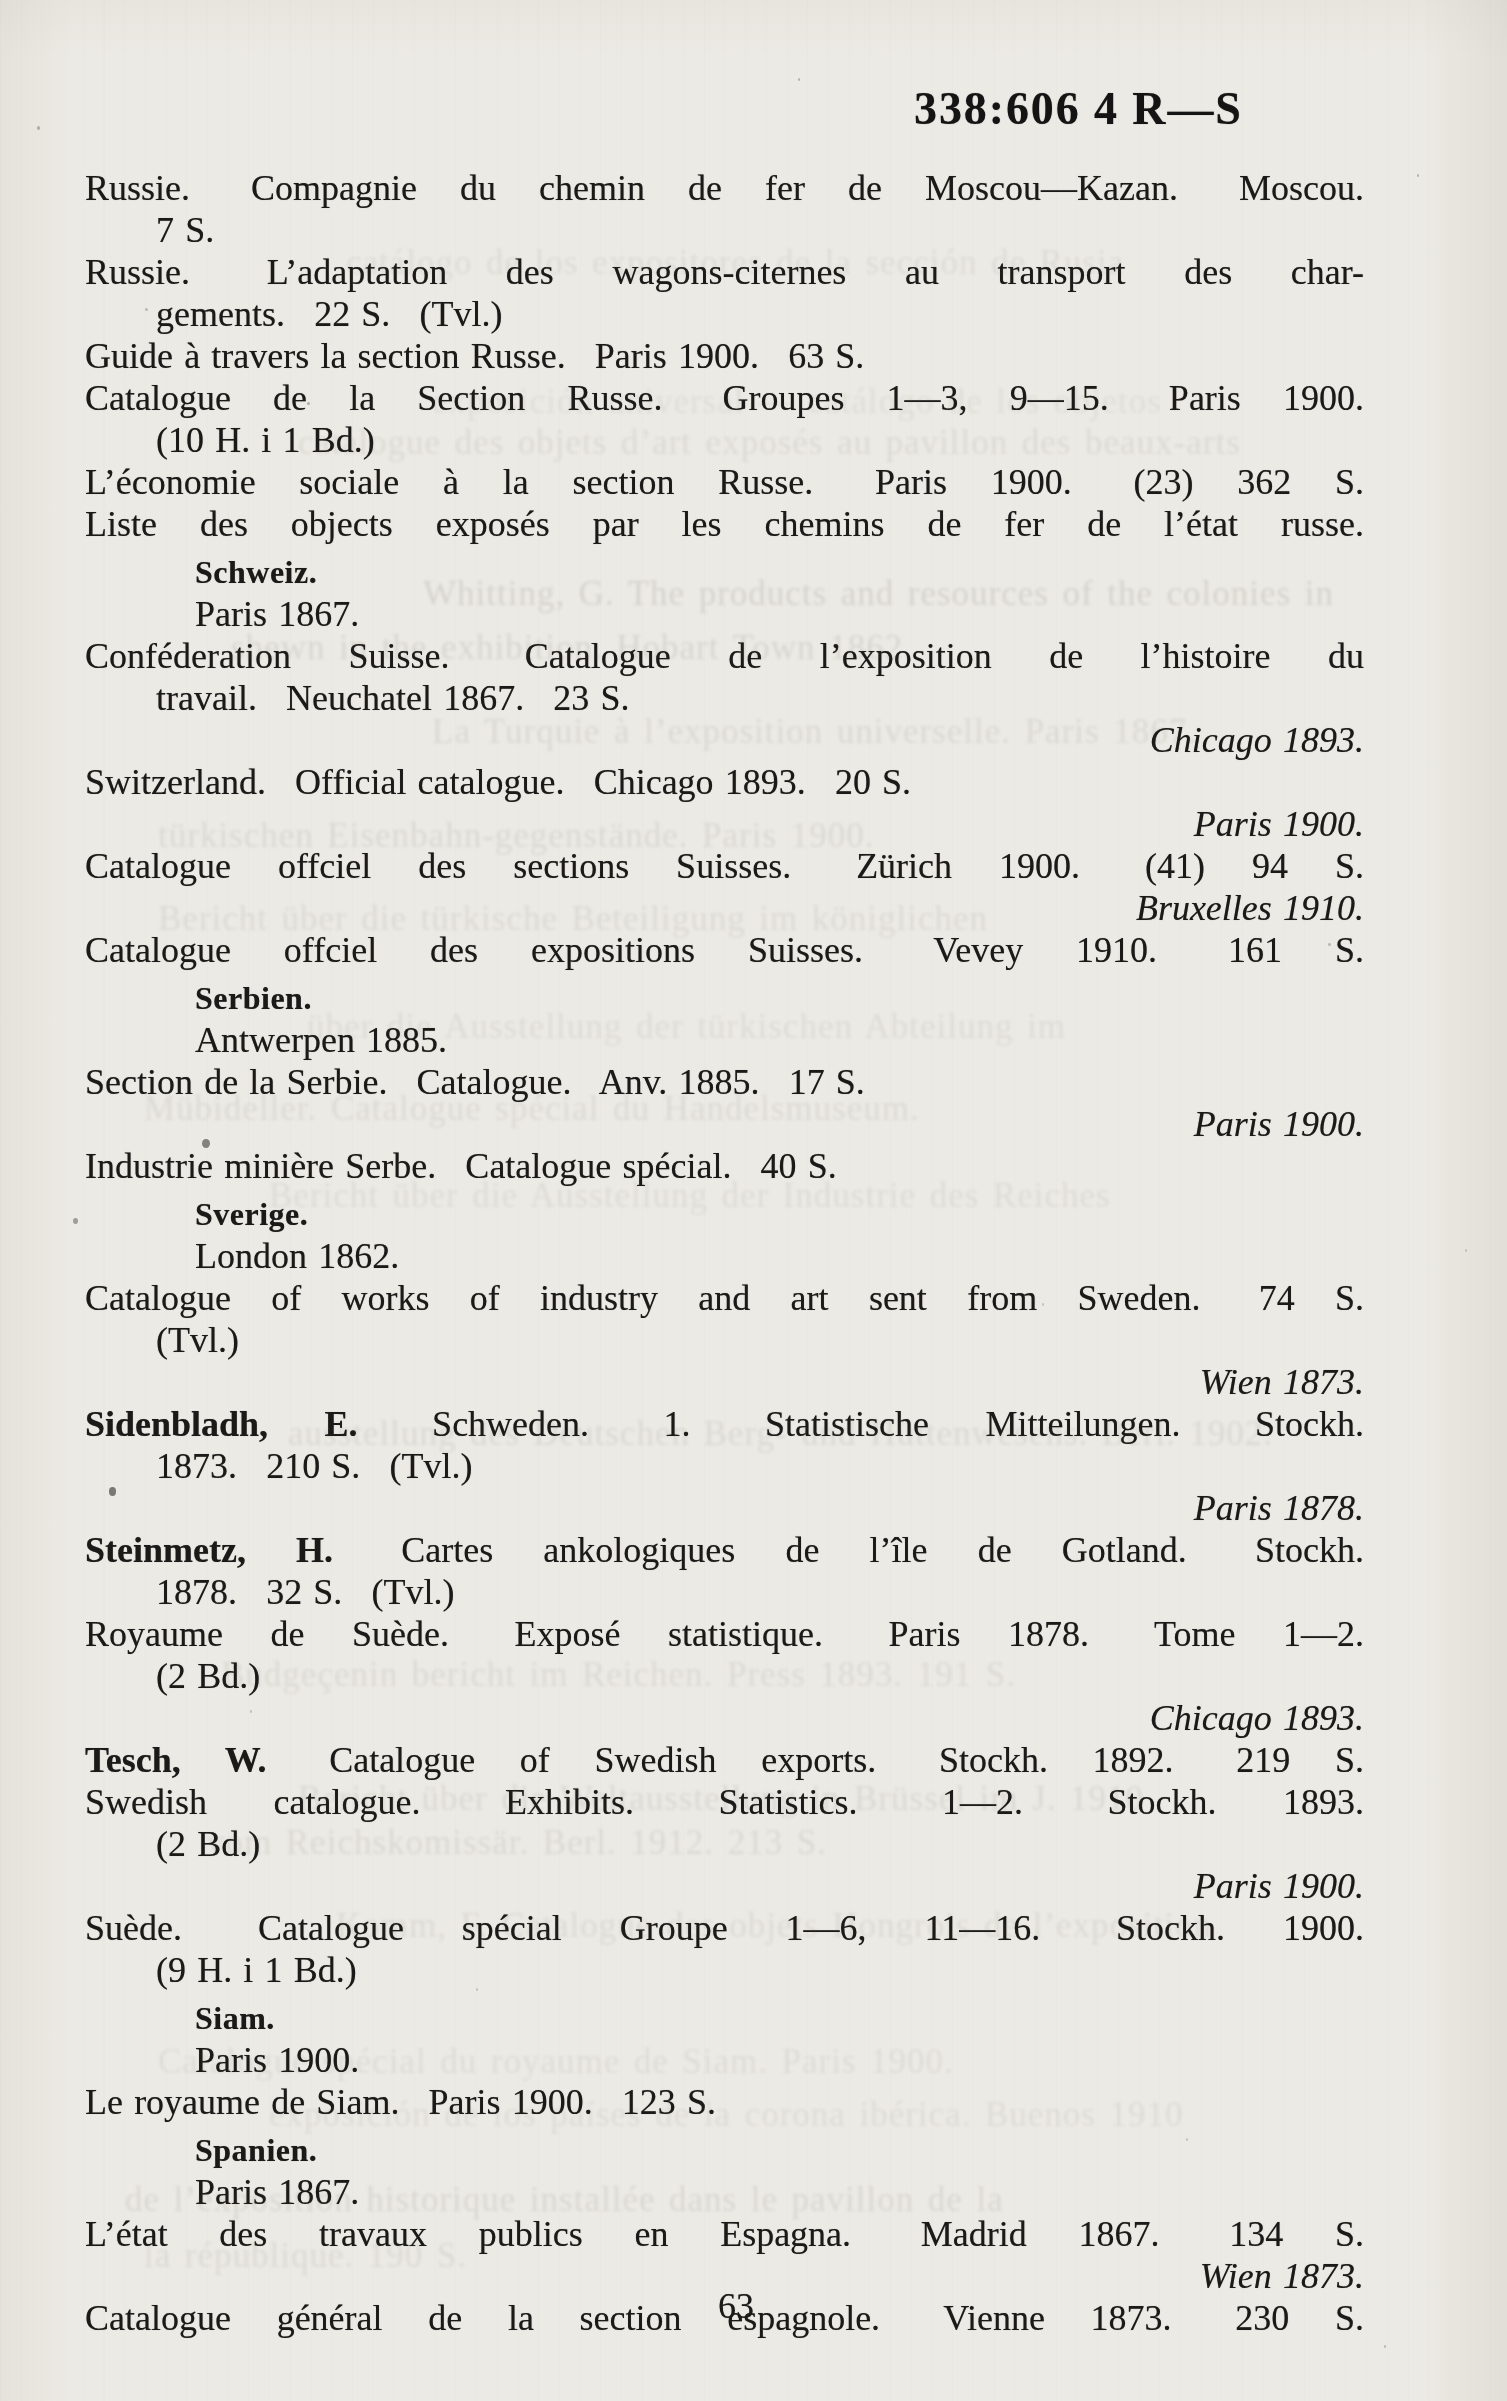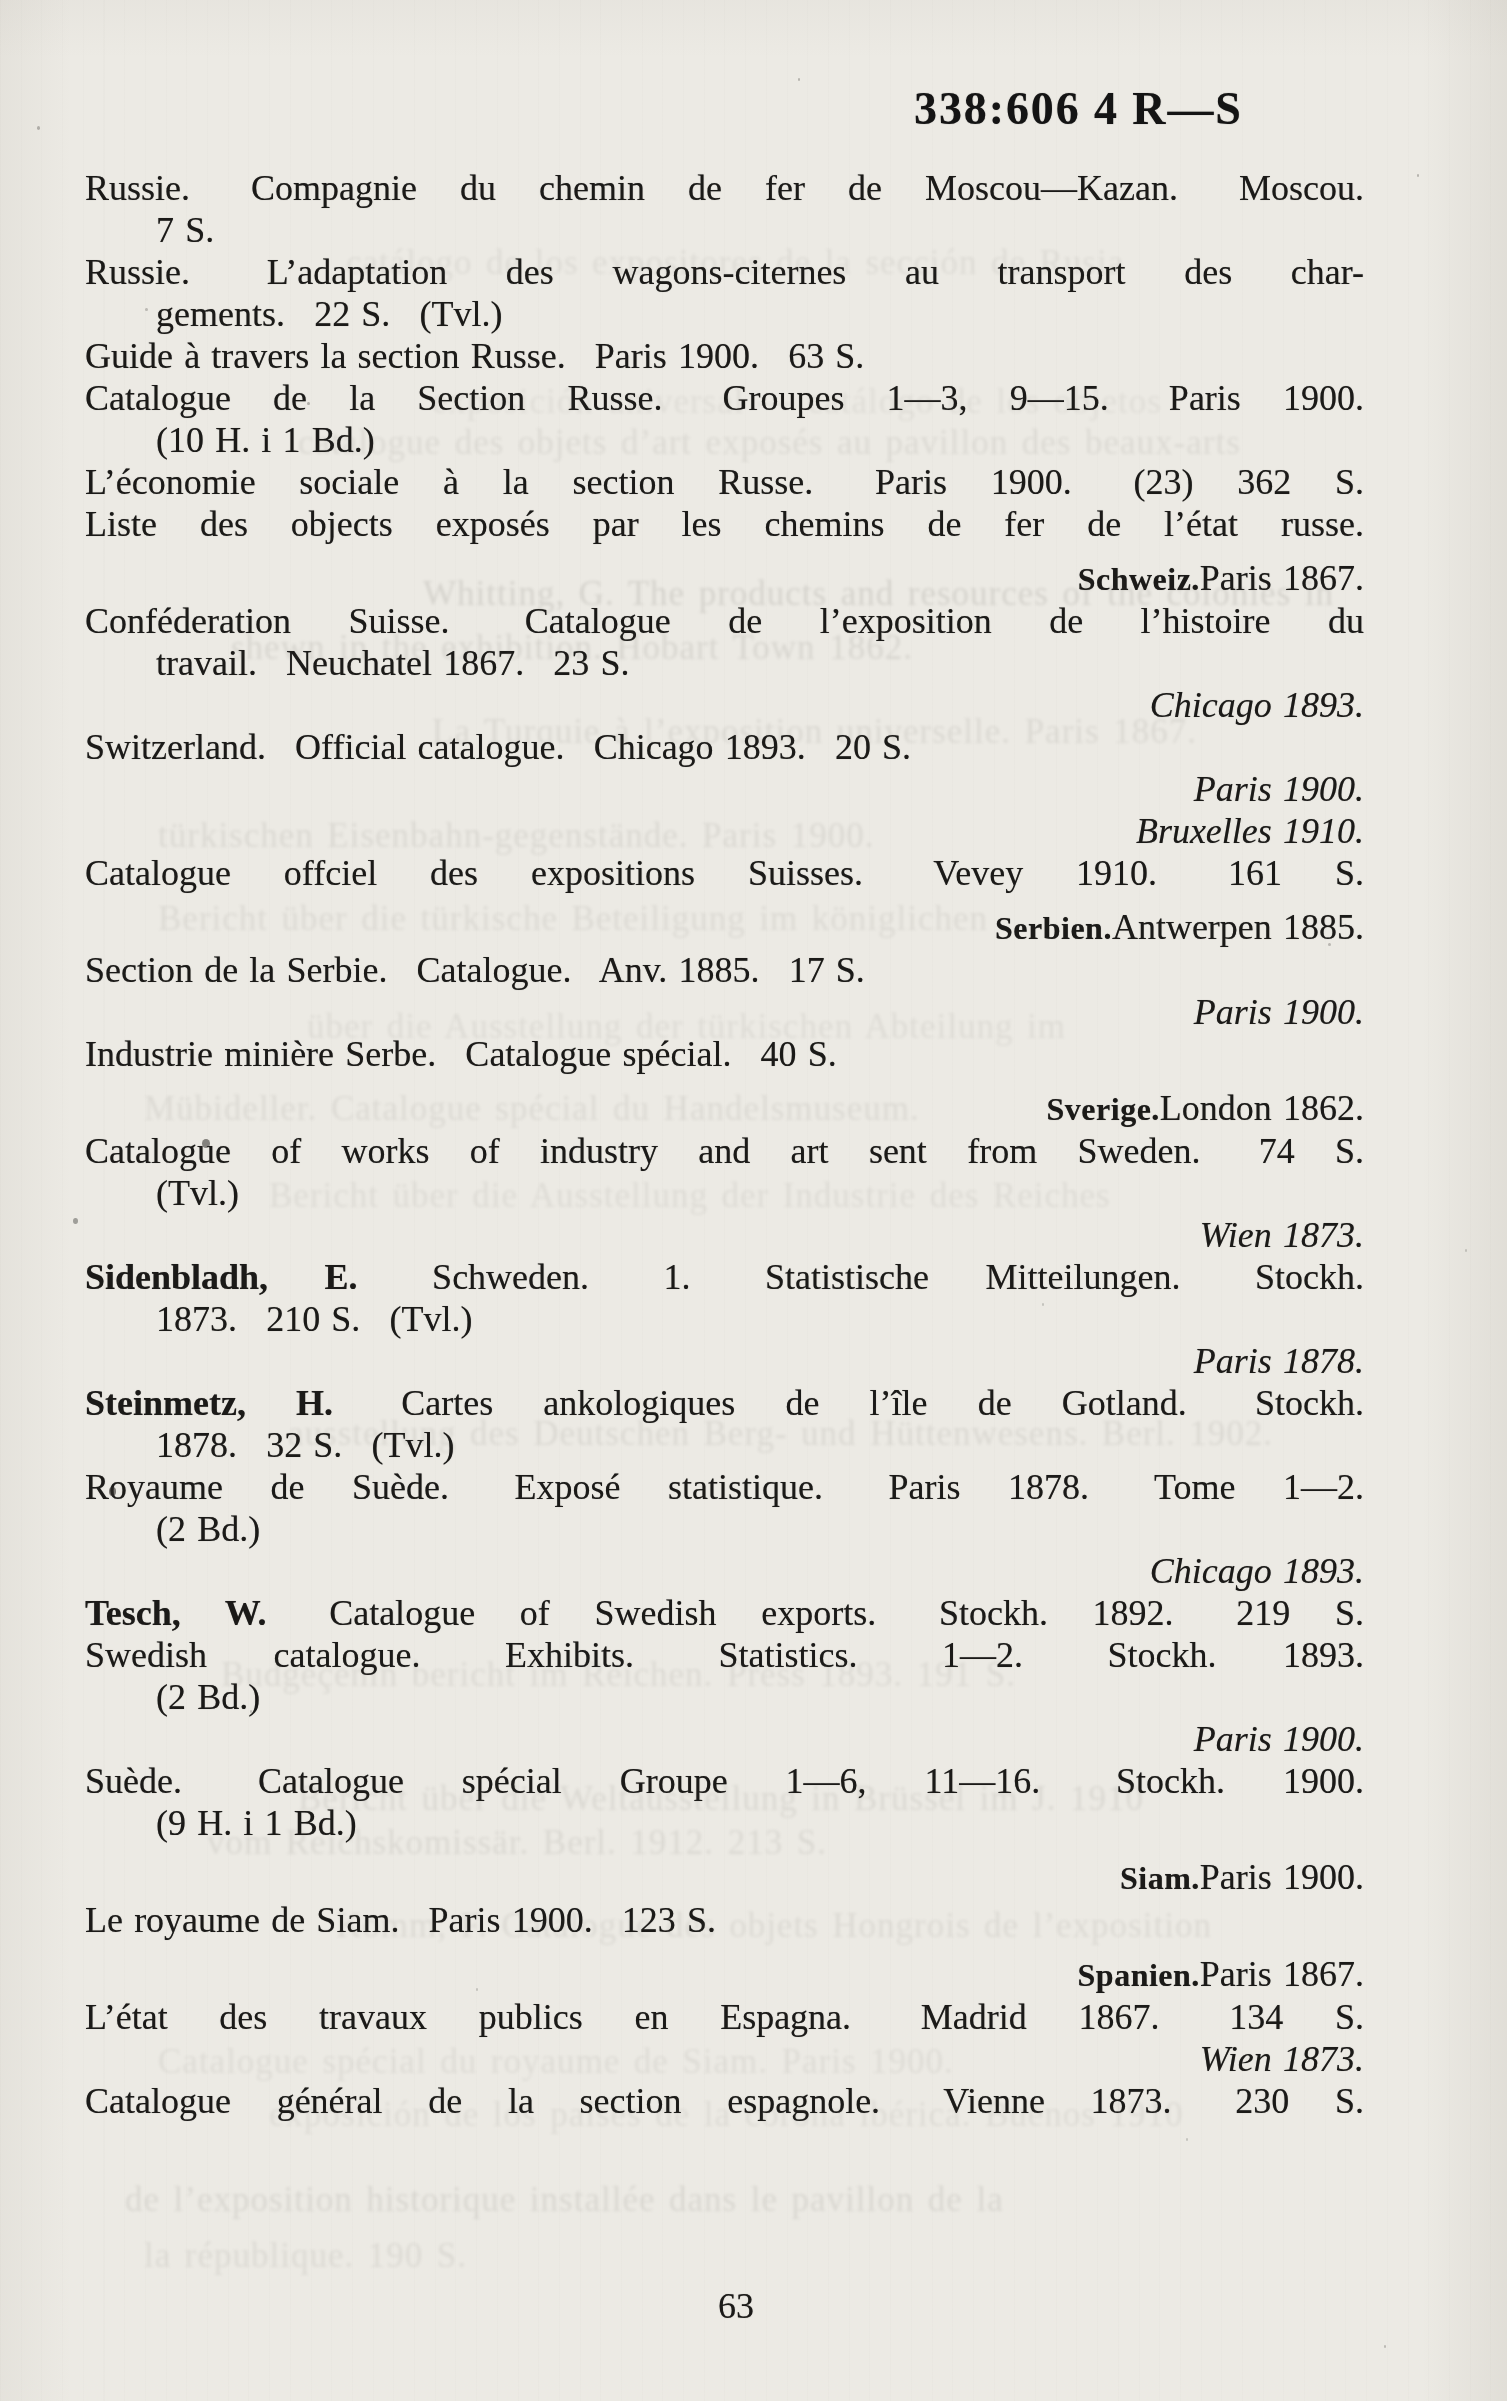--- a/index.html
+++ b/index.html
@@ -25,21 +25,21 @@
     position:absolute;left:85px;top:167px;width:1279px;
     font-size:36px;line-height:42px;
     word-spacing:0.06em;
     text-shadow:0 0 0.7px rgba(28,27,25,.5);
   }
   .line{min-height:42px;white-space:normal;}
   .line.cont{padding-left:71px;}
   .line.date{text-align:right;font-style:italic;}
   .line.heading{
     display:flex;justify-content:flex-end;align-items:baseline;
-    padding-left:110px;margin-top:12px;
+    padding-left:110px;margin-top:6px;flex-direction:column;
   }
   .line.heading .country{font-weight:bold;font-size:32px;letter-spacing:0.5px;}
   .fill{text-align:justify;text-align-last:justify;}
   .line b{font-weight:bold;}
   .pagenum{
     position:absolute;left:688px;top:2285px;width:96px;
     text-align:center;font-size:36px;
     text-shadow:0 0 0.7px rgba(28,27,25,.5);
   }
   .ghost{
@@ -69,20 +69,21 @@
       <div class="line entry fill">Liste des objects exposés par les chemins de fer de l’état russe.</div>
       <div class="line heading">
         <span class="country">Schweiz.</span>
         <span>Paris 1867.</span>
       </div>
       <div class="line entry fill">Conféderation Suisse.  Catalogue de l’exposition de l’histoire du</div>
       <div class="line cont">travail.  Neuchatel 1867.  23 S.</div>
       <div class="line date"><span>Chicago 1893.</span></div>
       <div class="line entry">Switzerland.  Official catalogue.  Chicago 1893.  20 S.</div>
       <div class="line date"><span>Paris 1900.</span></div>
+      <div class="line entry fill">Catalogue offciel des sections Suisses.  Zürich 1900.  (41) 94 S.</div>
       <div class="line date"><span>Bruxelles 1910.</span></div>
       <div class="line entry fill">Catalogue offciel des expositions Suisses.  Vevey 1910.  161 S.</div>
       <div class="line heading">
         <span class="country">Serbien.</span>
         <span>Antwerpen 1885.</span>
       </div>
       <div class="line entry">Section de la Serbie.  Catalogue.  Anv. 1885.  17 S.</div>
       <div class="line date"><span>Paris 1900.</span></div>
       <div class="line entry">Industrie minière Serbe.  Catalogue spécial.  40 S.</div>
       <div class="line heading">

